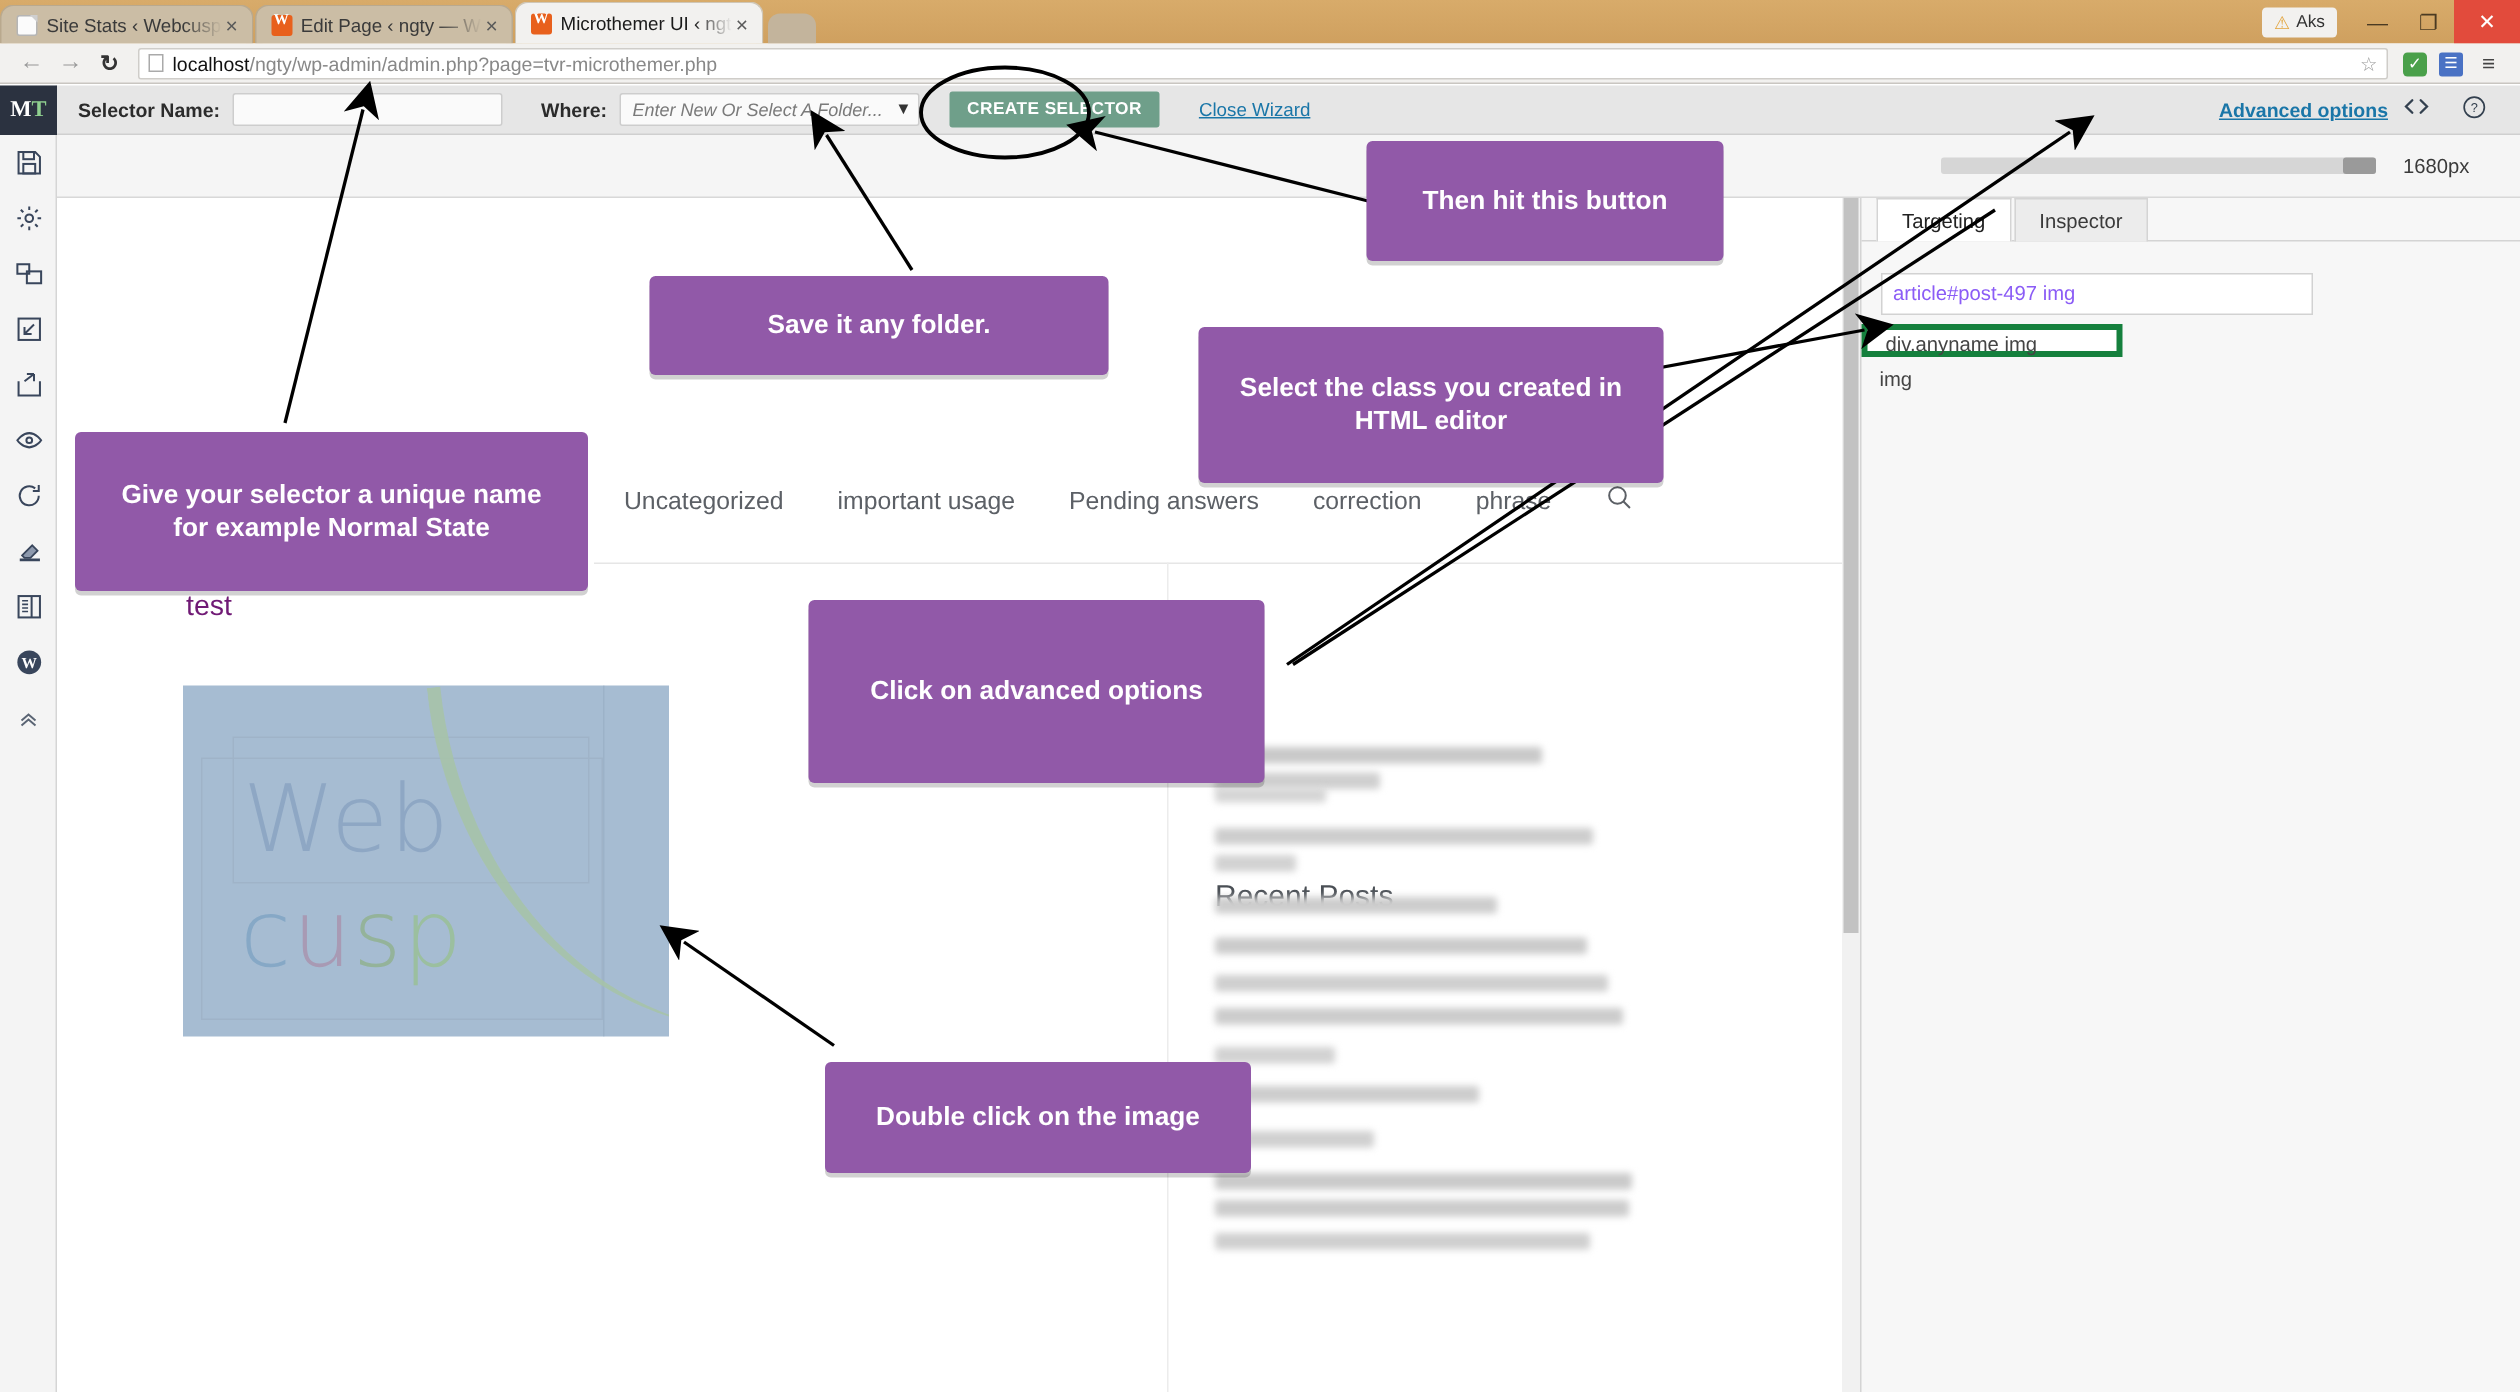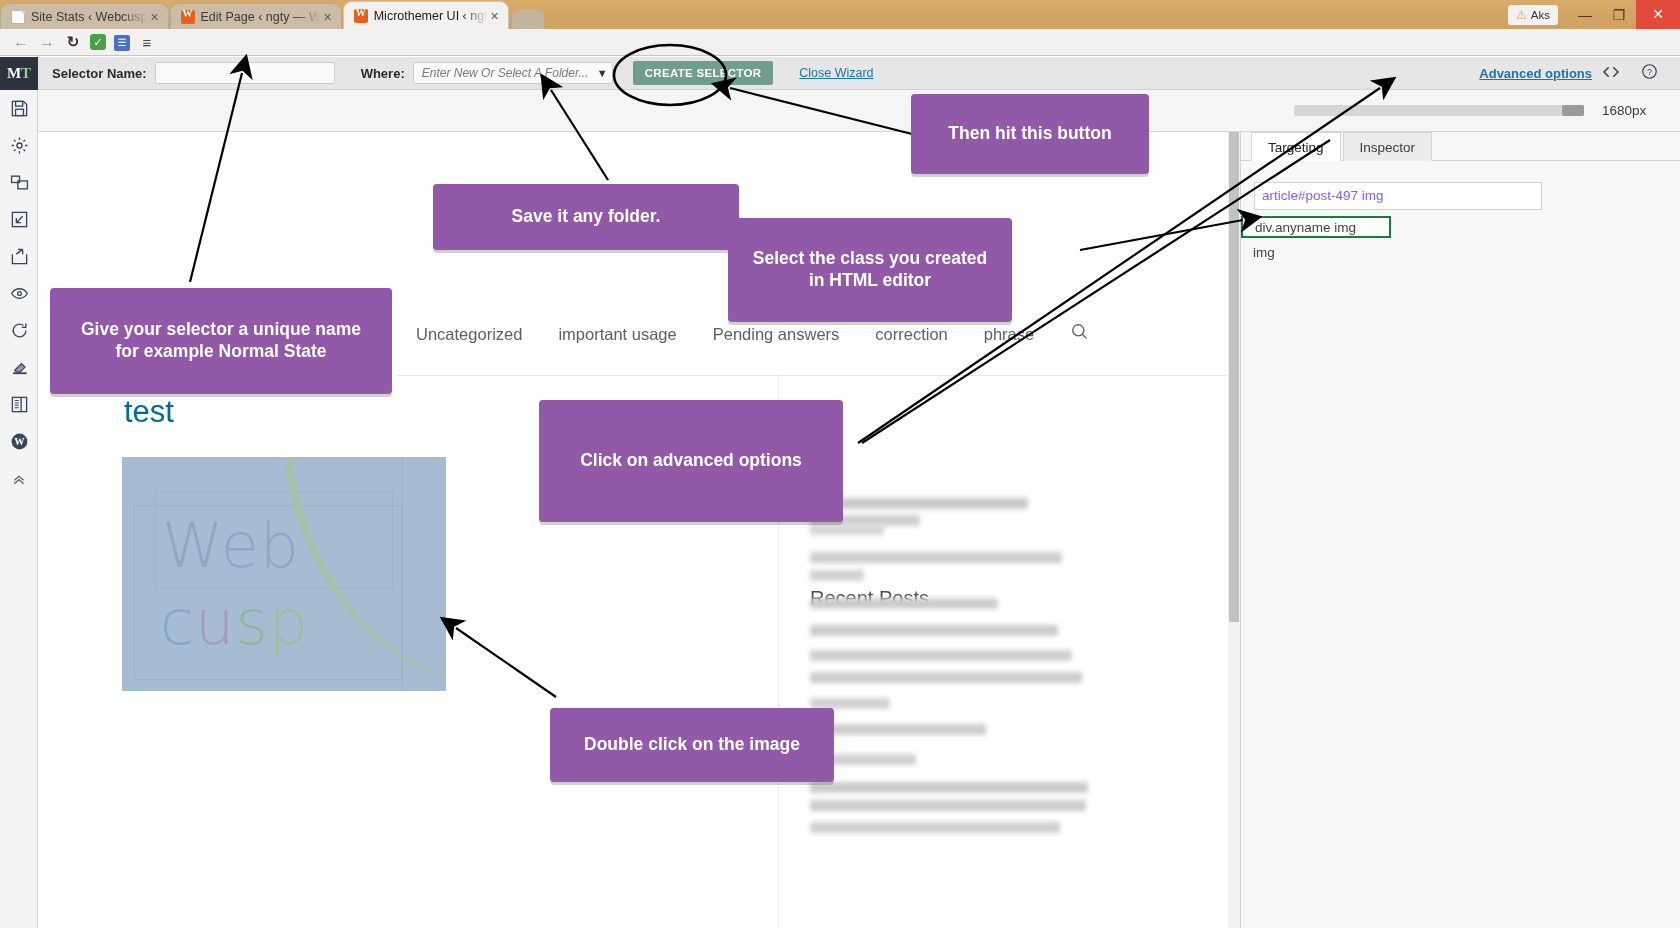--- a/index.html
+++ b/index.html
@@ -161,21 +161,21 @@
   }
   .site-nav {
     position: absolute; left: 0; top: 190px; width: 1202px;
     display: flex; align-items: center; gap: 36px; padding-left: 378px;
     font-size: 16.5px; color: #5c6066;
   }
   .site-nav .mag { font-size: 17px; color: #5c6066; }
   .site-hr { position: absolute; left: 358px; top: 243px; width: 844px; height: 1px; background: #e6e6e6; }
   .site-vr { position: absolute; left: 740px; top: 243px; width: 1px; height: 553px; background: #ececec; }
   .post-title {
-    position: absolute; left: 86px; top: 262px; font-size: 31px; color: #0369a1;
+    position: absolute; left: 86px; top: 262px; font-size: 19px; color: #701a75;
     font-weight: normal;
   }
   .post-img {
     position: absolute; left: 84px; top: 325px; width: 324px; height: 234px;
     background: #a6bcd2; overflow: hidden;
   }
   .post-img .frame-a { position: absolute; left: 33px; top: 34px; width: 238px; height: 98px; border: 1px solid #9fb3c8; }
   .post-img .frame-b { position: absolute; left: 12px; top: 48px; width: 268px; height: 175px; border: 1px solid #9fb3c8; }
   .post-img .frame-c { position: absolute; left: 280px; top: 0; width: 1px; height: 234px; background: #9cb2c8; }
   .post-img .w1 {
@@ -220,21 +220,21 @@
     position: absolute; left: 13px; top: 50px; width: 288px; height: 28px;
     background: #fff; border: 1px solid #d2d2d2; font-size: 13.5px; color: #8b5cf6;
     padding: 5px 7px; resize: none; overflow: hidden;
     font-family: "Liberation Sans", sans-serif;
   }
   .sel-row {
     position: absolute; left: 0; width: 172px; height: 21px; font-size: 13.5px; color: #444;
     padding-left: 12px; line-height: 21px;
   }
   .sel-row.selected {
-    border: 2px solid #15803d; background: #fff; left: 0; width: 150px; height: 22px; line-height: 20px;
+    border: 4px solid #15803d; background: #fff; left: 0; width: 174px; height: 22px; line-height: 20px;
   }
   .preview-scrollbar {
     position: absolute; left: 1228px; top: 132px; width: 12px; height: 796px; background: #f1f1f1;
   }
   .preview-scrollbar .thumb { position: absolute; left: 1px; top: 0; width: 10px; height: 490px; background: #c2c2c2; }
 
   
   .callout {
     position: absolute; background: #9159a8; color: #fff; border-radius: 4px;
     display: flex; align-items: center; justify-content: center; text-align: center;
@@ -274,20 +274,26 @@
       <div class="win-btn">—</div>
       <div class="win-btn">❐</div>
       <div class="win-btn close">✕</div>
     </div>
   </div>
 
   <div class="browser-urlbar">
     <span class="nav-ic">←</span>
     <span class="nav-ic">→</span>
     <span class="nav-ic reload">↻</span>
+    <div class="urlbox">
+      <span class="pageicon"></span>
+      <span class="u-host">localhost</span>
+      <span class="u-path">/ngty/wp-admin/admin.php?page=tvr-microthemer.php</span>
+      <span class="star">☆</span>
+    </div>
     <span class="ext-ic"><span class="ext-green">✓</span></span>
     <span class="ext-ic"><span class="ext-blue">☰</span></span>
     <span class="hamburger">≡</span>
   </div>
 
   <div class="mt-sidebar">
     <div class="mt-logo">
       <span class="m">M</span>
         <span class="t">T</span>
     </div>
@@ -503,18 +509,18 @@
 
     <path d="M858,443 L1380,88" stroke="#000" stroke-width="2.2" fill="none" marker-end="url(#ah)"></path>
 
     <path d="M1330,140 L862,443" stroke="#000" stroke-width="2.2" fill="none"></path>
 
     <path d="M556,697 L456,628" stroke="#000" stroke-width="2.2" fill="none" marker-end="url(#ah)"></path>
   </svg>
 
   <div class="callout" style="left:911px; top:94px;  width:238px; height:80px;">Then hit this button</div>
   <div class="callout" style="left:433px; top:184px; width:306px; height:66px;">Save it any folder.</div>
-  <div class="callout" style="left:728px; top:218px; width:284px; height:104px;">Select the class you created in HTML editor</div>
+  <div class="callout" style="left:799px; top:218px; width:310px; height:104px;">Select the class you created in HTML editor</div>
   <div class="callout" style="left:50px;  top:288px; width:342px; height:106px;">Give your selector a unique name for example Normal State</div>
   <div class="callout" style="left:539px; top:400px; width:304px; height:122px;">Click on advanced options</div>
   <div class="callout" style="left:550px; top:708px; width:284px; height:74px;">Double click on the image</div>
 
 </div>
 
 </body></html>

